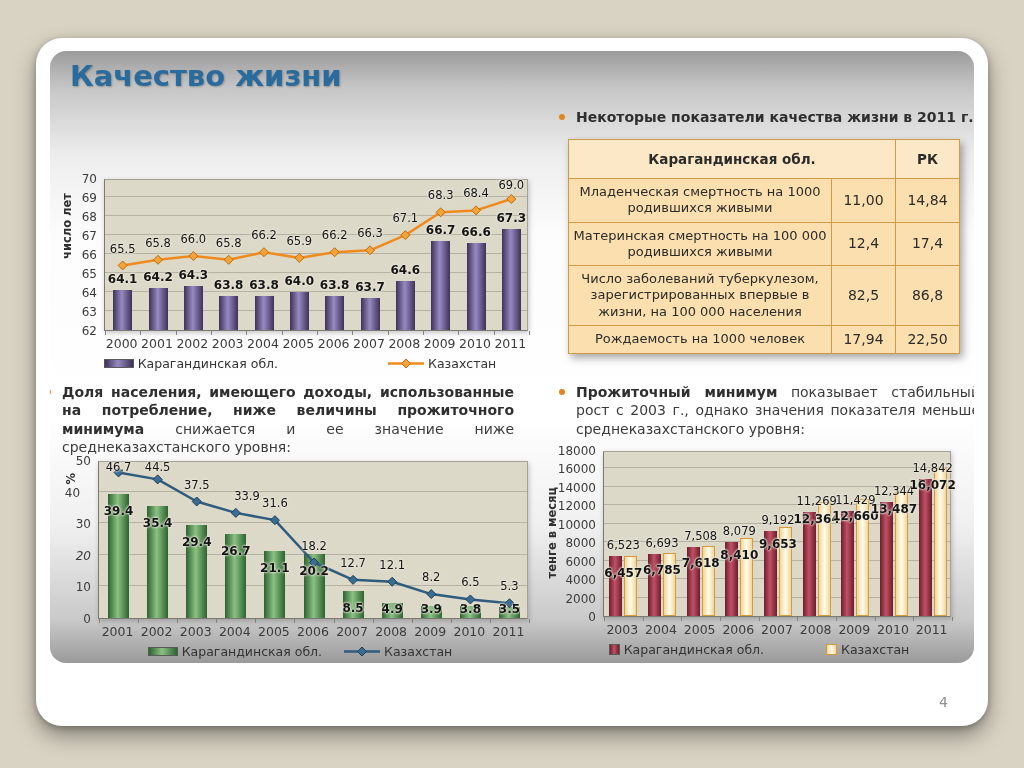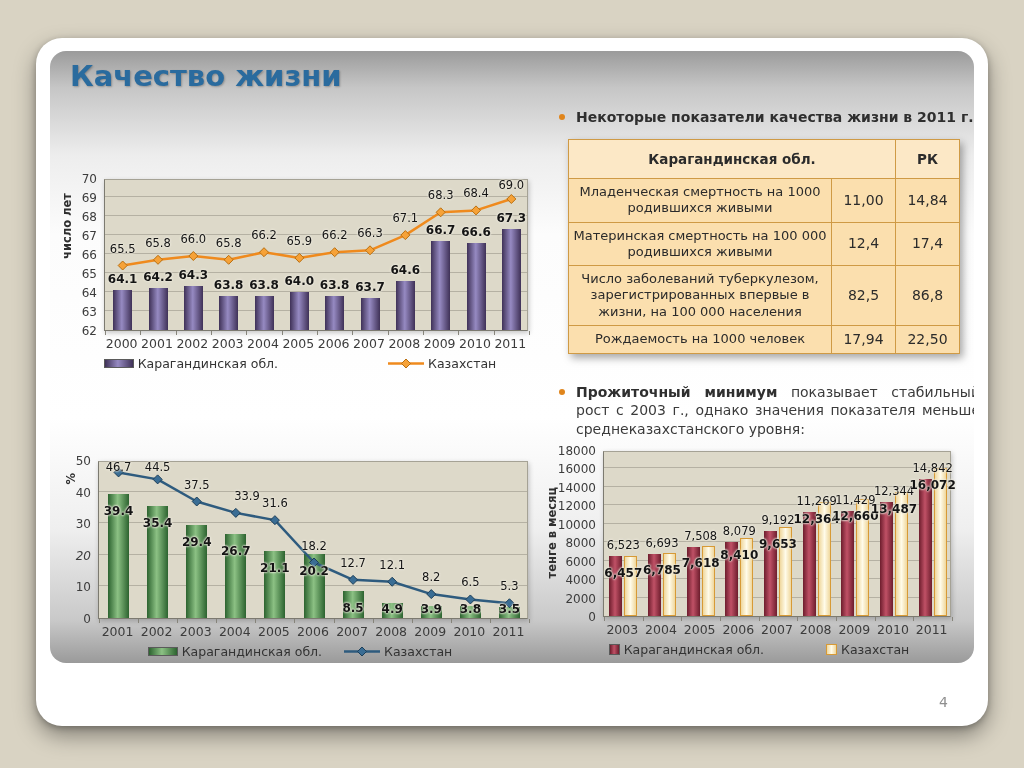--- a/index.html
+++ b/index.html
@@ -85,20 +85,24 @@
   <div class="panel">
 
     <div class="title">Качество жизни</div>
 
 
     <div class="bullet b2">
       <span class="dot"></span>
       <p><b>Некоторые показатели качества жизни в 2011 г.:</b><span></span></p>
     </div>
 
+    <div class="bullet b3">
+      <span class="dot"></span>
+      <p><b>Доля населения, имеющего доходы, использованные на потребление, ниже величины прожиточного минимума</b><span> снижается и ее значение ниже среднеказахстанского уровня:</span></p>
+    </div>
 
     <div class="bullet b4">
       <span class="dot"></span>
       <p><b>Прожиточный минимум</b><span> показывает стабильный рост с 2003 г., однако значения показателя меньше среднеказахстанского уровня:</span></p>
     </div>
 
     <div class="qtable-wrap">
       <table class="qtable">
         <thead>
           <tr>
@@ -305,21 +309,21 @@
           <div class="dlbl" style="left: 254.091px; bottom: 48.132px;">12.7</div>
           <div class="dlbl" style="left: 293.182px; bottom: 46.236px;">12.1</div>
           <div class="dlbl" style="left: 332.273px; bottom: 33.912px;">8.2</div>
           <div class="dlbl" style="left: 371.364px; bottom: 28.54px;">6.5</div>
           <div class="dlbl" style="left: 410.455px; bottom: 24.748px;">5.3</div>
         </div>
         <div class="ytick" style="left: 0px; width: 37px; top: 161px;">0</div>
         <div class="ytick" style="left: 0px; width: 37px; top: 129.4px;">10</div>
         <div class="ytick" style="left: 0px; width: 37px; top: 97.8px; font-style: italic;">20</div>
         <div class="ytick" style="left: 0px; width: 37px; top: 66.2px;">30</div>
-        <div class="ytick" style="left: 0px; width: 37px; top: 34.6px;">40</div>
+        <div class="ytick" style="left: 0px; width: 37px; top: 34.6px; text-align: center;">40</div>
         <div class="ytick" style="left: 0px; width: 37px; top: 3px;">50</div>
         <div class="xtick" style="left: 63.5455px; top: 173px;">2001</div>
         <div class="xtick" style="left: 102.636px; top: 173px;">2002</div>
         <div class="xtick" style="left: 141.727px; top: 173px;">2003</div>
         <div class="xtick" style="left: 180.818px; top: 173px;">2004</div>
         <div class="xtick" style="left: 219.909px; top: 173px;">2005</div>
         <div class="xtick" style="left: 259px; top: 173px;">2006</div>
         <div class="xtick" style="left: 298.091px; top: 173px;">2007</div>
         <div class="xtick" style="left: 337.182px; top: 173px;">2008</div>
         <div class="xtick" style="left: 376.273px; top: 173px;">2009</div>

